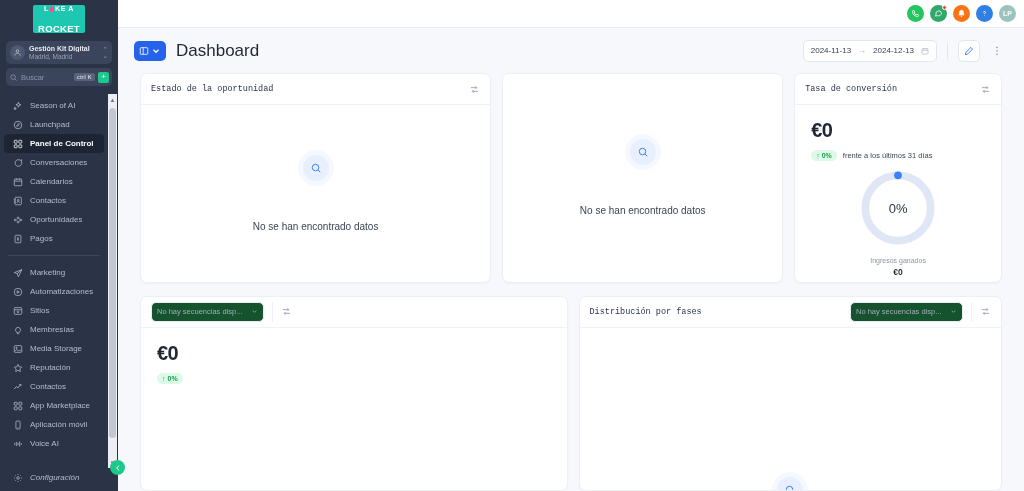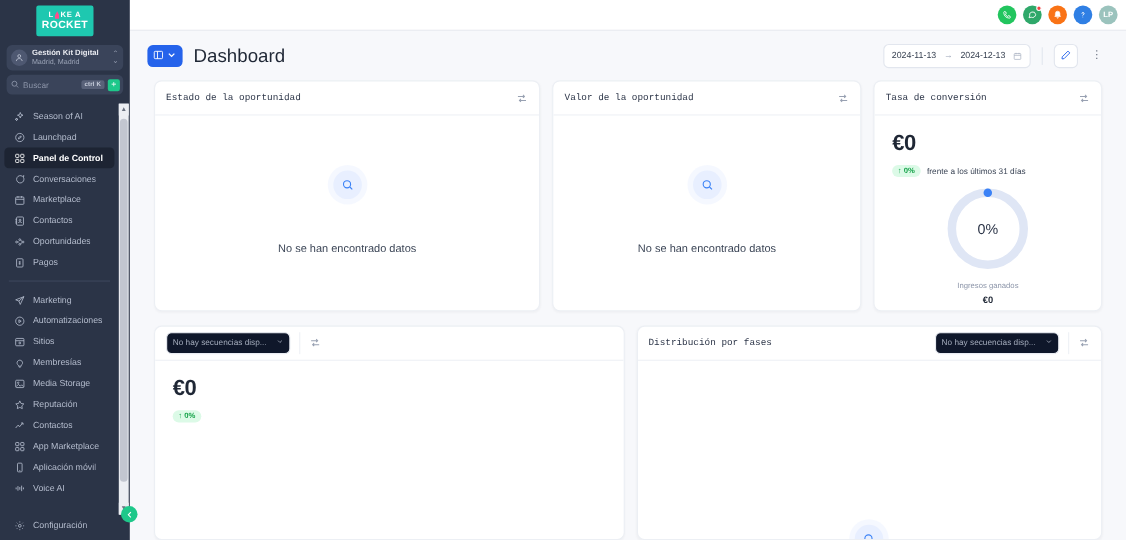--- a/index.html
+++ b/index.html
@@ -20,21 +20,21 @@
   }
   .logo-wrap {
     padding: 5px 0 6px 0;
     display: flex; justify-content: center;
   }
   .logo {
     background: #1ec8b0;
     width: 52px; height: 28px;
     border-radius: 2px;
     display: flex; flex-direction: column;
-    align-items: center; justify-content: center;
+    align-items: center; justify-content: space-between;
     line-height: 1;
   }
   .logo-l1 {
     font-size: 7px; font-weight: bold; color: #fff;
     letter-spacing: .6px; display: flex; align-items: center;
   }
   .logo-rocket {
     display: inline-block; width: 4px; height: 7px;
     background: linear-gradient(#ff4d8d, #ff4d8d);
     clip-path: polygon(50% 0, 100% 55%, 100% 100%, 0 100%, 0 55%);
@@ -120,21 +120,21 @@
     width: 7px; height: 330px; background: #c2c6d0; border-radius: 4px;
   }
   .track-arrow {
     position: absolute; left: 0; width: 9px; height: 11px;
     display: flex; align-items: center; justify-content: center;
     font-size: 6px; color: #6b7280; background: #eceef3;
   }
   .track-arrow.up { top: 0; }
   .track-arrow.down { bottom: 0; }
 
-  .sidebar-bottom { padding-bottom: 4px; }
+  .sidebar-bottom { padding-bottom: 4px; font-style: italic; }
   .collapse-btn {
     position: absolute; right: -7px; bottom: 16px;
     width: 15px; height: 15px; border-radius: 50%;
     background: #1ec88a; color: #fff; font-size: 8px;
     display: flex; align-items: center; justify-content: center;
     z-index: 5; cursor: pointer;
   }
 
   
   .main { flex: 1; display: flex; flex-direction: column; min-width: 0; background: #f7f8fb; }
@@ -257,21 +257,21 @@
     display: flex; align-items: center; justify-content: center;
     font-size: 13px; color: #2b3447;
   }
   .donut-sub { font-size: 7px; color: #8b94a8; margin-top: 6px; }
   .donut-sub2 { font-size: 8.5px; color: #1f2735; font-weight: bold; margin-top: 3px; }
 
   .select-fake {
     border: 1px solid #e9ecf2; border-radius: 5px;
     height: 20px; width: 113px;
     display: flex; align-items: center; justify-content: space-between;
-    padding: 0 5px; gap: 3px; cursor: pointer; background:#0f172a;
+    padding: 0 5px; gap: 3px; cursor: pointer; background:#14532d;
   }
   .select-txt {
     font-size: 7.5px; color: #a3abbb;
     white-space: nowrap; overflow: hidden; text-overflow: ellipsis;
   }
   .select-chev { font-size: 6px; color: #a3abbb; line-height: 1; }
   .head-vsep { width: 1px; height: 20px; background: #eef1f6; }
 </style>
 </head>
 <body>
@@ -362,21 +362,21 @@
           <span class="nav-label">Conversaciones</span>
         </div>
 
         <div class="nav-item">
           <span class="nav-ico">
             <svg viewBox="0 0 24 24" fill="none" stroke="currentColor" stroke-width="1.8">
               <rect x="3" y="5" width="18" height="16" rx="2"></rect>
                 <path d="M3 10h18M8 3v4M16 3v4"></path>
             </svg>
           </span>
-          <span class="nav-label">Marketplace</span>
+          <span class="nav-label">Calendarios</span>
         </div>
 
         <div class="nav-item">
           <span class="nav-ico">
             <svg viewBox="0 0 24 24" fill="none" stroke="currentColor" stroke-width="1.8">
               <rect x="5" y="3" width="15" height="18" rx="2"></rect>
                 <path d="M2 8h4M2 12h4M2 16h4"></path>
               <circle cx="12.5" cy="10" r="2"></circle>
                 <path d="M9 16c.6-1.8 2-2.6 3.5-2.6s2.9.8 3.5 2.6"></path>
             </svg>
@@ -632,28 +632,20 @@
                   <circle cx="11" cy="11" r="6.5"></circle>
                     <path d="M16 16l4.5 4.5"></path>
                 </svg>
               </div>
               <div class="empty-txt">No se han encontrado datos</div>
             </div>
           </div>
         </div>
 
         <div class="card" style="width:288px">
-          <div class="card-head">
-            <div class="card-title">Valor de la oportunidad</div>
-            <span class="swap-ico">
-              <svg viewBox="0 0 24 24" fill="none" stroke="#98a1b2" stroke-width="2">
-                <path d="M4 8h13M14 5l3 3-3 3M20 16H7M10 13l-3 3 3 3"></path>
-              </svg>
-            </span>
-          </div>
           <div class="card-body">
             <div class="empty">
               <div class="empty-ico">
                 <svg viewBox="0 0 24 24" fill="none" stroke="#3b82f6" stroke-width="2">
                   <circle cx="11" cy="11" r="6.5"></circle>
                     <path d="M16 16l4.5 4.5"></path>
                 </svg>
               </div>
               <div class="empty-txt">No se han encontrado datos</div>
             </div>

